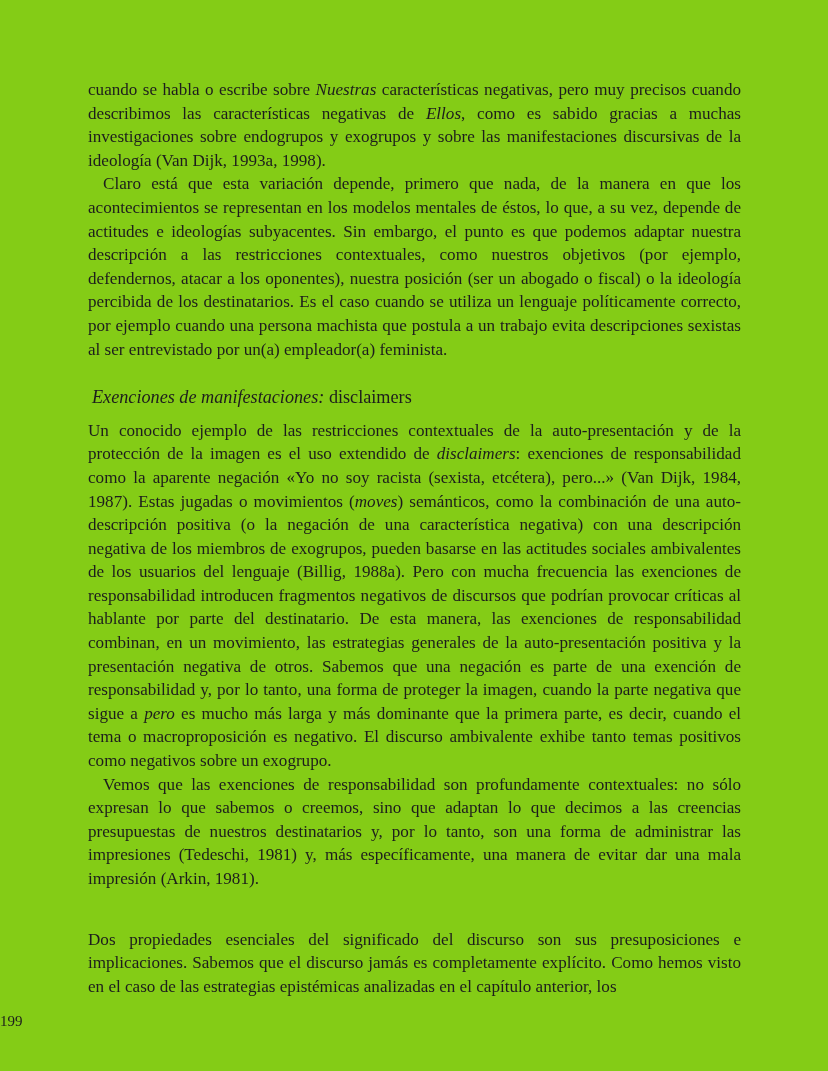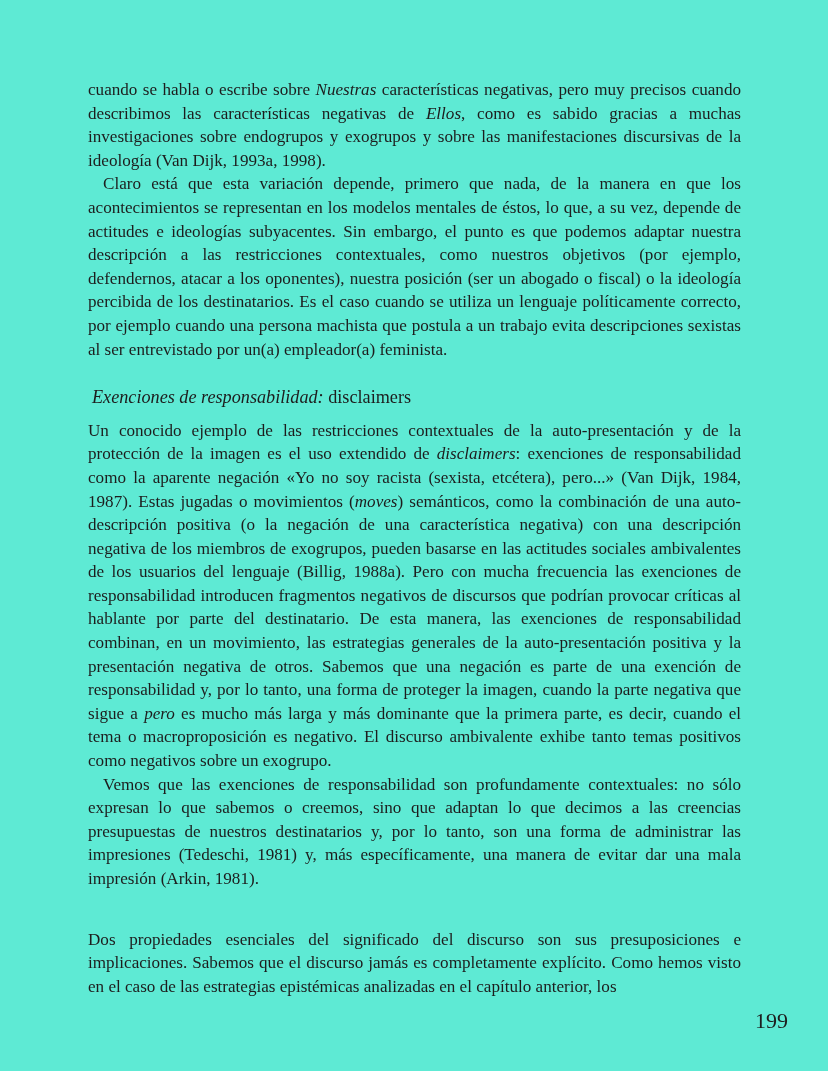--- a/index.html
+++ b/index.html
@@ -16,21 +16,21 @@
     color: #1b1b1b;
     overflow: hidden;
   }
 
   .page {
     position: absolute;
     left: 0;
     top: 0;
     width: 828px;
     height: 1071px;
-    background: #5eead4;
+    background: #84cc16;
   }
 
   .text-column {
     position: absolute;
     left: 88px;
     top: 78px;
     width: 653px;
   }
 
   p.body-par {
@@ -66,40 +66,40 @@
   .gap-after-heading  { height: 9px;  }
   .gap-before-heading-2 { height: 28px; }
 
   .italic { font-style: italic; }
 
   .page-number {
     position: absolute;
     left: 0;
     top: 1010px;
     width: 788px;
-    text-align: right;
-    font-size: 22px;
+    text-align: left;
+    font-size: 15px;
     line-height: 22px;
     color: #1d1d1d;
   }
 </style>
 </head>
 <body>
 
 <div class="page">
 
   <div class="text-column">
 
     <p class="body-par"><span>cuando se habla o escribe sobre </span><span class="italic">Nuestras</span><span> características negativas, pero muy precisos cuando describimos las características negativas de </span><span class="italic">Ellos</span><span>, como es sabido gracias a muchas investigaciones sobre endogrupos y exogrupos y sobre las manifestaciones discursivas de la ideología (Van Dijk, 1993a, 1998).</span></p>
 
     <p class="body-par indented"><span>Claro está que esta variación depende, primero que nada, de la manera en que los acontecimientos se representan en los modelos mentales de éstos, lo que, a su vez, depende de actitudes e ideologías subyacentes. Sin embargo, el punto es que podemos adaptar nuestra descripción a las restricciones contextuales, como nuestros objetivos (por ejemplo, defendernos, atacar a los oponentes), nuestra posición (ser un abogado o fiscal) o la ideología percibida de los destinatarios. Es el caso cuando se utiliza un lenguaje políticamente correcto, por ejemplo cuando una persona machista que postula a un trabajo evita descripciones sexistas al ser entrevistado por un(a) empleador(a) feminista.</span></p>
 
     <div class="gap-before-heading"></div>
 
-    <h2 class="section-heading"><span>Exenciones de responsabilidad:</span><span class="roman"> disclaimers</span></h2>
+    <h2 class="section-heading"><span>Exenciones de manifestaciones:</span><span class="roman"> disclaimers</span></h2>
 
     <div class="gap-after-heading"></div>
 
     <p class="body-par"><span>Un conocido ejemplo de las restricciones contextuales de la auto-presentación y de la protección de la imagen es el uso extendido de </span><span class="italic">disclaimers</span><span>: exenciones de responsabilidad como la aparente negación «Yo no soy racista (sexista, etcétera), pero...» (Van Dijk, 1984, 1987). Estas jugadas o movimientos (</span><span class="italic">moves</span><span>) semánticos, como la combinación de una auto-descripción positiva (o la negación de una característica negativa) con una descripción negativa de los miembros de exogrupos, pueden basarse en las actitudes sociales ambivalentes de los usuarios del lenguaje (Billig, 1988a). Pero con mucha frecuencia las exenciones de responsabilidad introducen fragmentos negativos de discursos que podrían provocar críticas al hablante por parte del destinatario. De esta manera, las exenciones de responsabilidad combinan, en un movimiento, las estrategias generales de la auto-presentación positiva y la presentación negativa de otros. Sabemos que una negación es parte de una exención de responsabilidad y, por lo tanto, una forma de proteger la imagen, cuando la parte negativa que sigue a </span><span class="italic">pero</span><span> es mucho más larga y más dominante que la primera parte, es decir, cuando el tema o macroproposición es negativo. El discurso ambivalente exhibe tanto temas positivos como negativos sobre un exogrupo.</span></p>
 
     <p class="body-par indented"><span>Vemos que las exenciones de responsabilidad son profundamente contextuales: no sólo expresan lo que sabemos o creemos, sino que adaptan lo que decimos a las creencias presupuestas de nuestros destinatarios y, por lo tanto, son una forma de administrar las impresiones (Tedeschi, 1981) y, más específicamente, una manera de evitar dar una mala impresión (Arkin, 1981).</span></p>
 
     <div class="gap-before-heading-2"></div>
 
 

